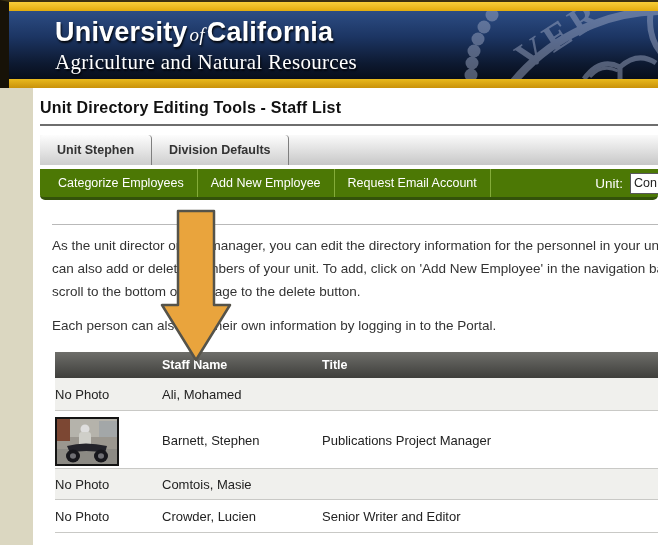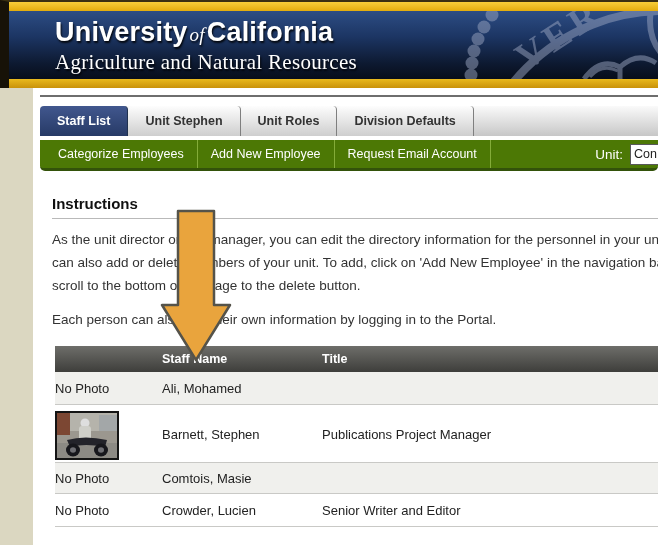--- a/index.html
+++ b/index.html
@@ -114,40 +114,38 @@
         <div class="brand-line2">Agriculture and Natural Resources</div>
       </div>
     </div>
     <div class="gold-bottom"></div>
   </header>
 
   <div class="beige-strip"></div>
 
   <main>
 
+    <h1 class="page-title">Unit Directory Editing Tools - Staff List</h1>
     <hr class="title-rule">
 
     <nav class="tabs">
-      <div class="tab active">Staff List</div>
       <div class="tab">Unit Stephen</div>
-      <div class="tab">Unit Roles</div>
       <div class="tab">Division Defaults</div>
     </nav>
 
     <nav class="toolbar">
       <div class="tb-item">Categorize Employees</div>
       <div class="tb-item">Add New Employee</div>
       <div class="tb-item">Request Email Account</div>
       <div class="tb-spacer"></div>
       <span class="unit-label">Unit:</span>
       <div class="unit-select">Con</div>
     </nav>
 
     <section class="instructions">
-      <h2>Instructions</h2>
       <hr class="instr-rule">
       <div class="para">
         <div class="line">As the unit director or unit manager, you can edit the directory information for the personnel in your unit. You</div>
         <div class="line">can also add or delete members of your unit. To add, click on 'Add New Employee' in the navigation bar above or</div>
         <div class="line">scroll to the bottom of the page to the delete button.</div>
       </div>
       <div class="line para2">Each person can also edit their own information by logging in to the Portal.</div>
     </section>
 
     <div class="stafftable">

